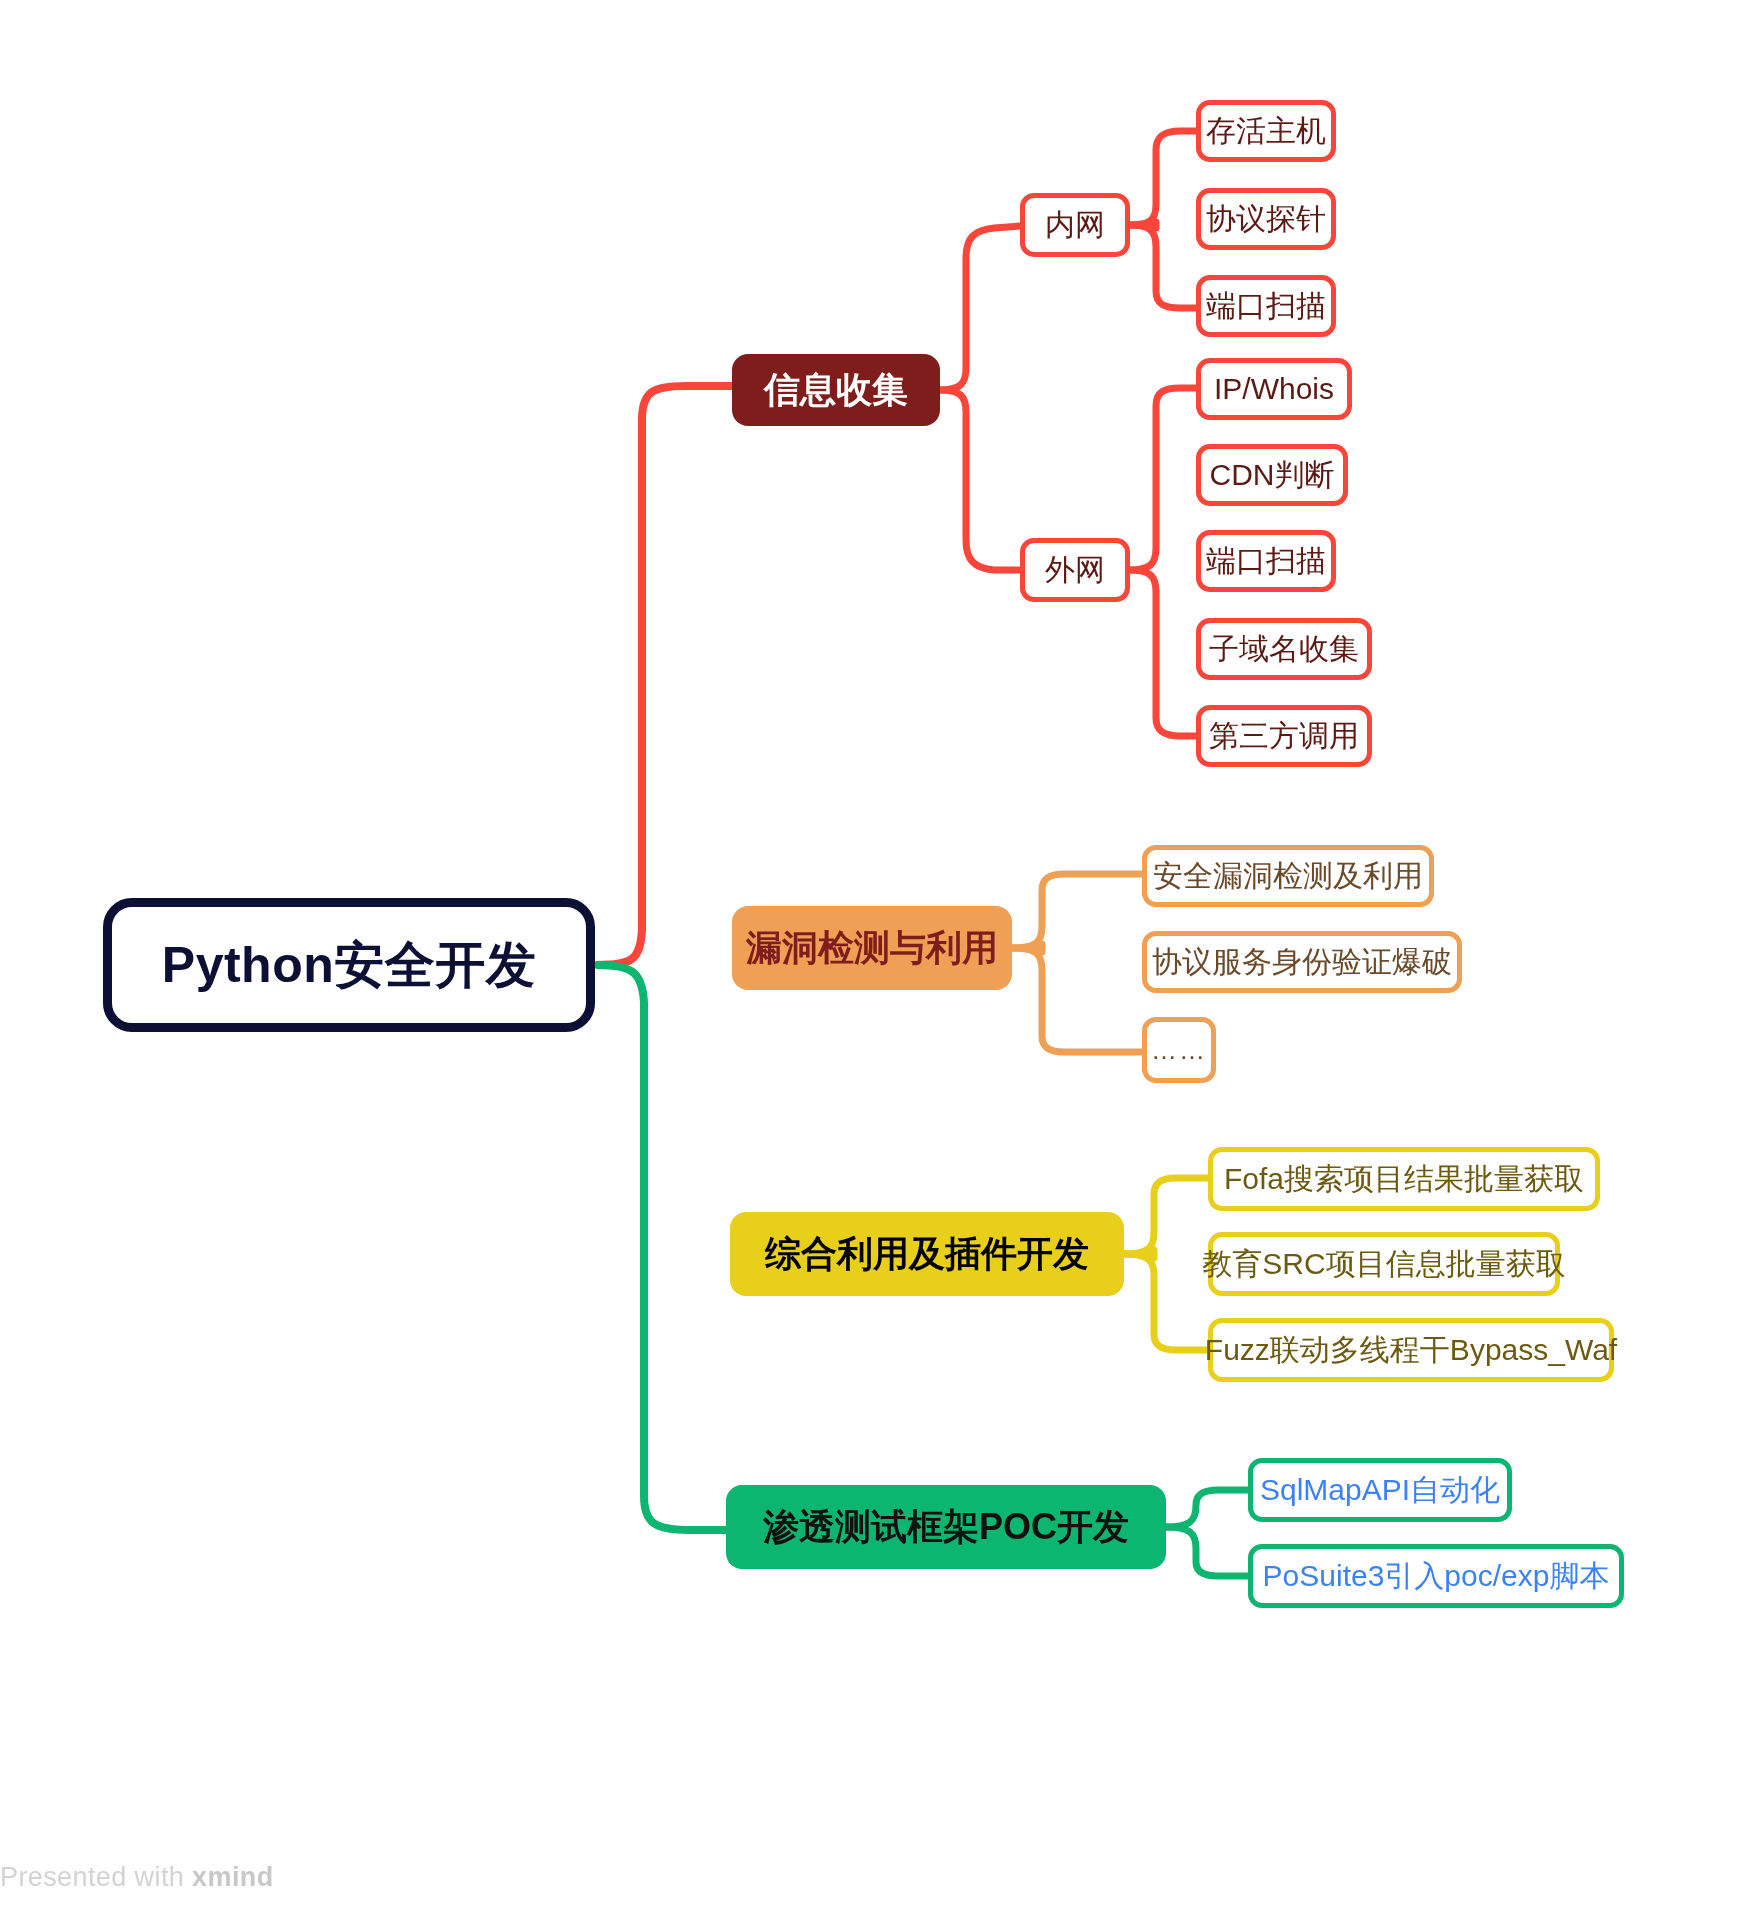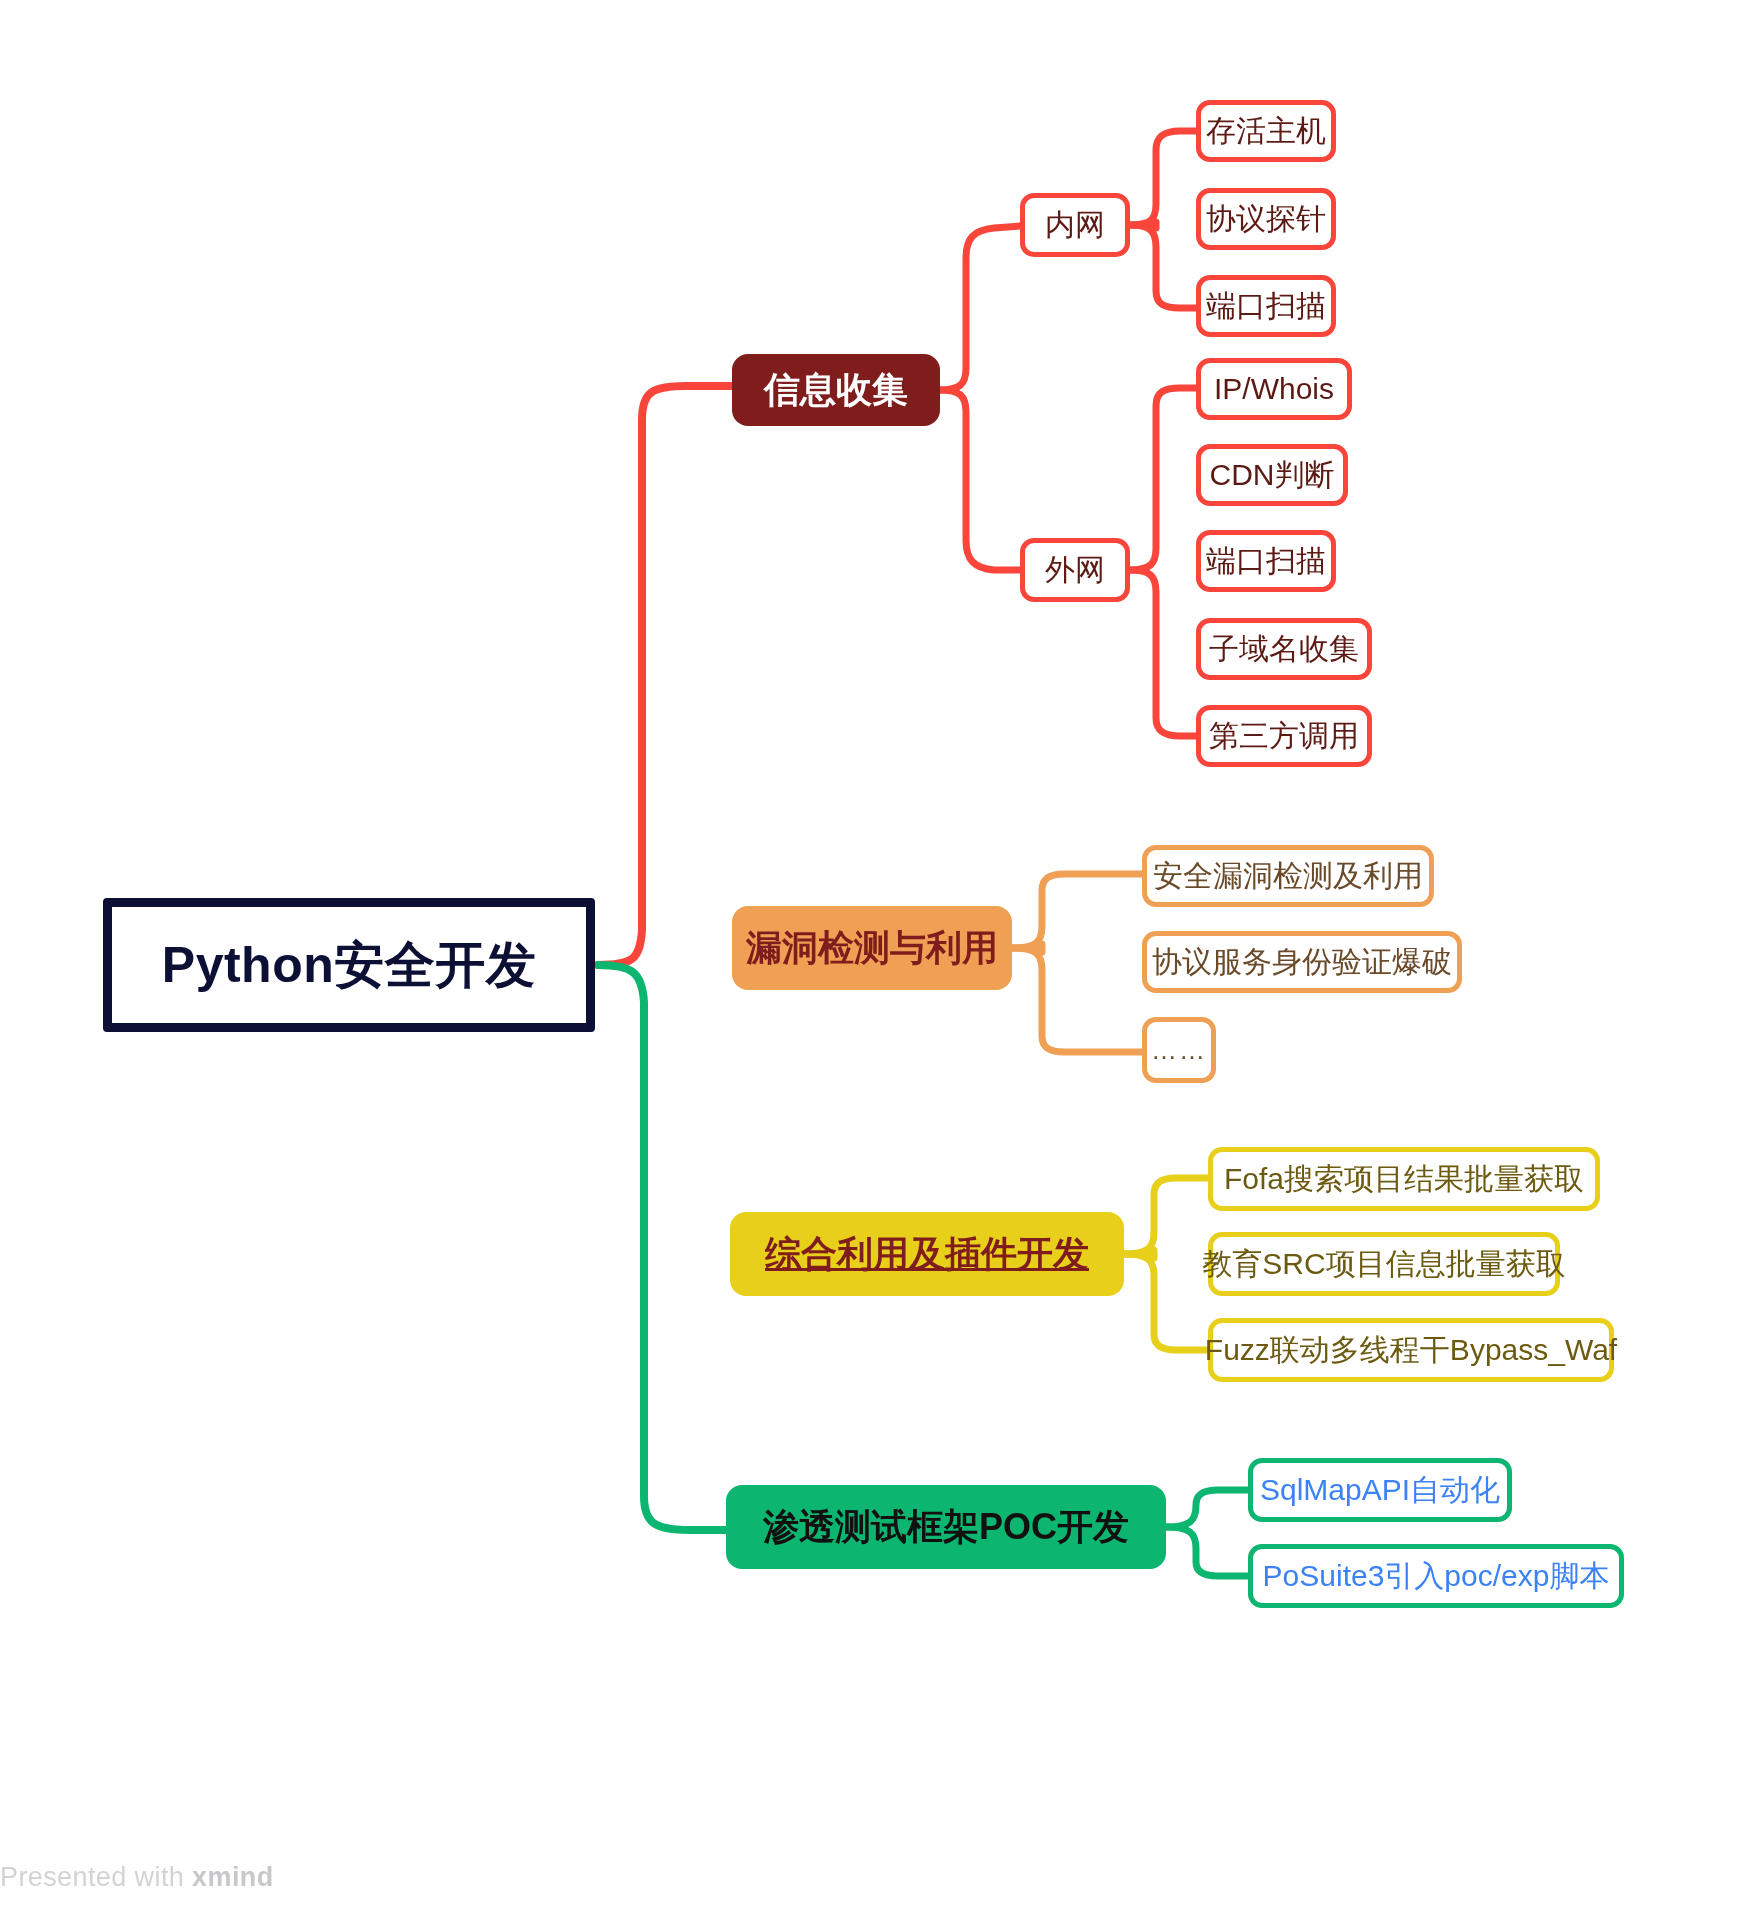--- a/index.html
+++ b/index.html
@@ -32,38 +32,38 @@
     justify-content: center;
     white-space: nowrap;
     line-height: 1;
   }
 
   
   .node-root {
     left: 103px; top: 898px;
     width: 492px; height: 134px;
     border: 9px solid #0b1034;
-    border-radius: 4px;
+    border-radius: 29px;
     background: #ffffff;
     color: #0b1034;
     font-size: 50px;
     font-weight: 700;
     letter-spacing: .5px;
   }
 
   
   .node-b1 {
     border-radius: 16px;
     color: #ffffff;
     font-size: 36px;
     font-weight: 700;
   }
   .b-red    { left: 732px; top: 354px;  width: 208px; height: 72px;  background: #7f1d1d; }
   .b-orange { left: 732px; top: 906px;  width: 280px; height: 84px;  background: #f0a055; color:#7f1d1d; }
-  .b-yellow { left: 730px; top: 1212px; width: 394px; height: 84px;  background: #e8cf19; color:#7f1d1d;text-decoration:underline; }
+  .b-yellow { left: 730px; top: 1212px; width: 394px; height: 84px;  background: #e8cf19; color:#000000; }
   .b-green  { left: 726px; top: 1485px; width: 440px; height: 84px;  background: #0cb570; color:#111111; }
 
   
   .node-out {
     background: #ffffff;
     border-style: solid;
     border-radius: 14px;
     font-size: 30px;
     font-weight: 400;
   }

